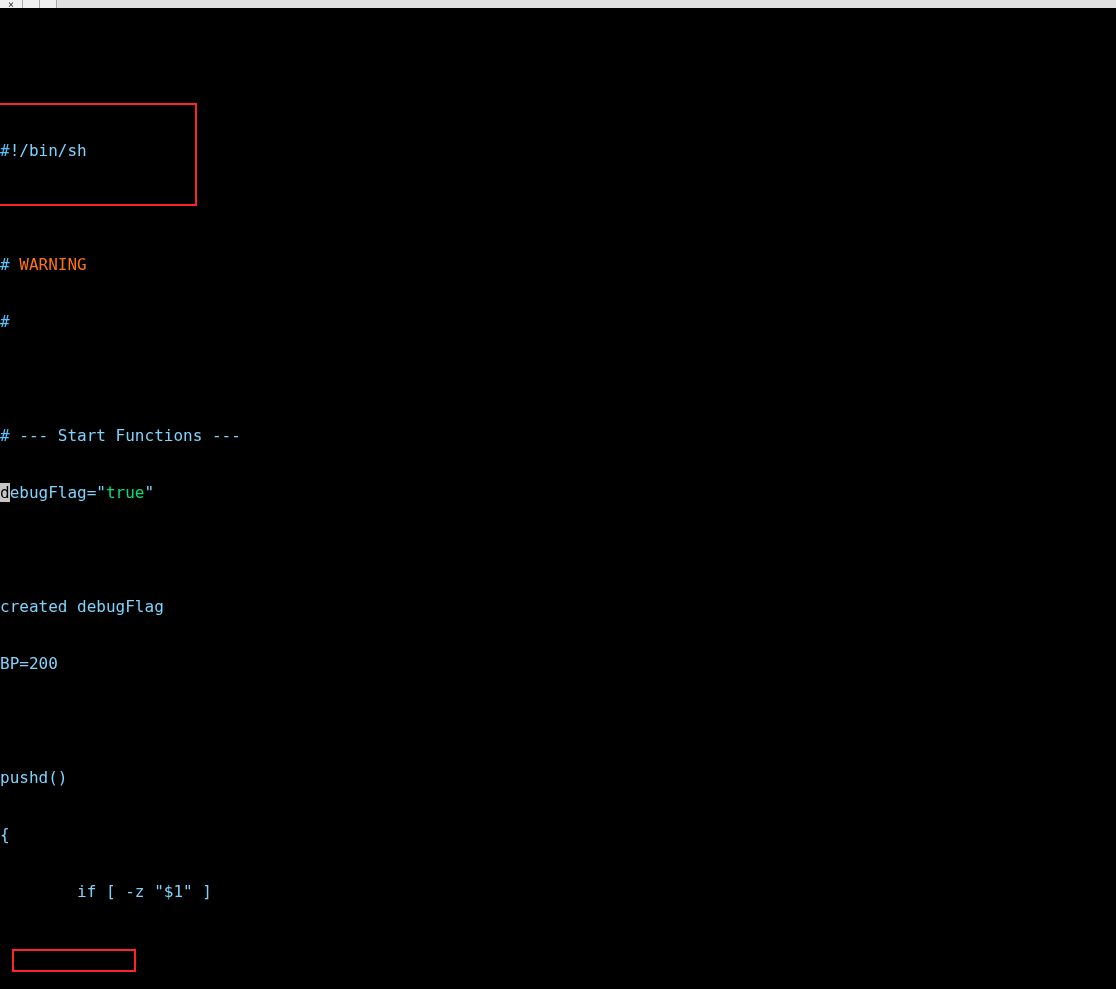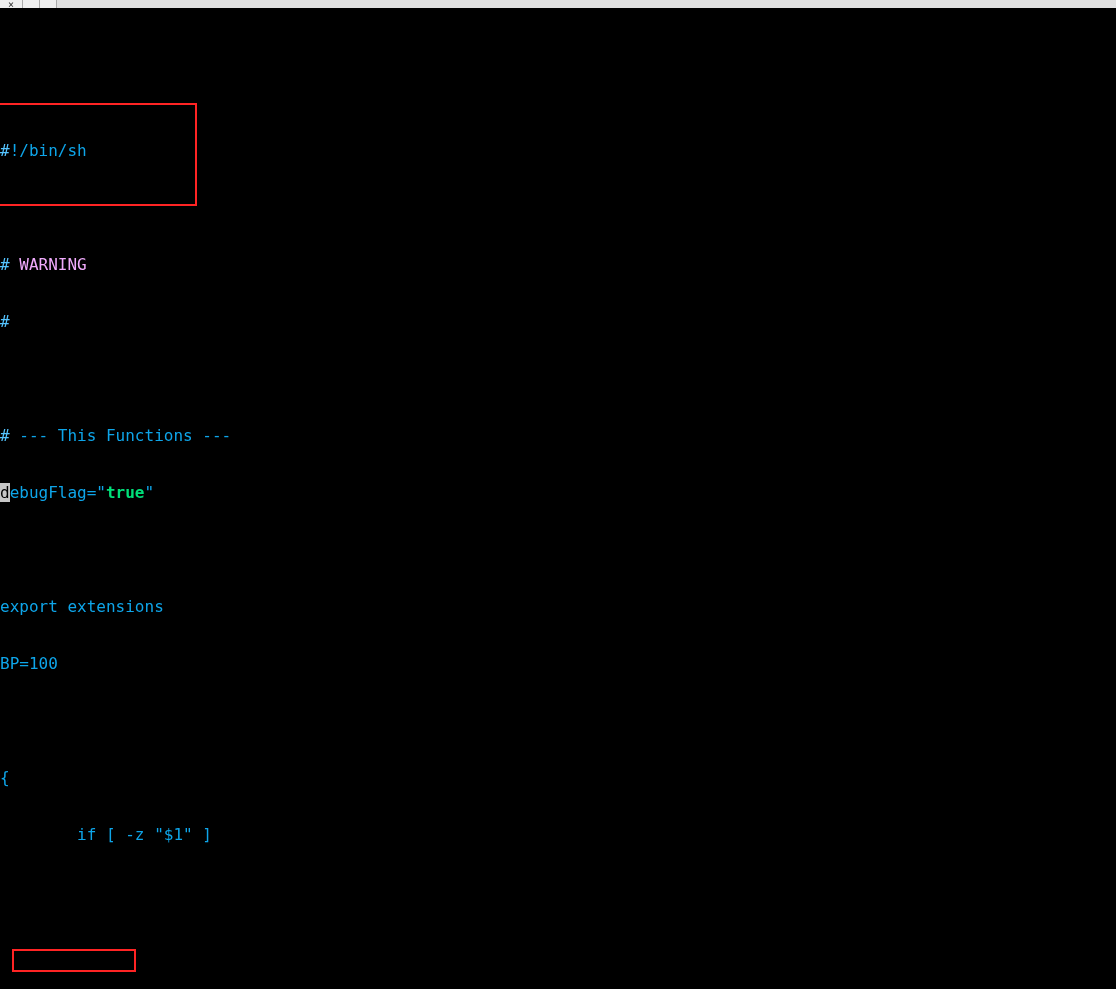--- a/index.html
+++ b/index.html
@@ -37,23 +37,23 @@
     padding: 0;
     white-space: pre;
   }
   .line {
     height: 19px;
     display: flex;
     align-items: center;
     white-space: pre;
   }
   .comment-hash  { color: #55c4ff; }  
-  .warning       { color: #f0abfc; }
-  .string-green  { color: #00e07a; font-weight: bold; }
-  .normal        { color: #0ea5e9; }
+  .warning       { color: #f97316; }
+  .string-green  { color: #00e07a; }
+  .normal        { color: #7dd3fc; }
 
   .red-box {
     position: absolute;
     border: 2px solid #ff2424;
     pointer-events: none;
   }
 
   
   .cursor-cell {
     background: #c6c6c6;
@@ -77,26 +77,27 @@
 
   
   <div class="red-box" style="left:-2px; top:95px; width:195px; height:99px;"></div>
   <div class="red-box" style="left:12px; top:941px; width:120px; height:19px;"></div>
 
   <div class="line"><span class="comment-hash">#</span><span class="normal">!/bin/sh</span></div>
   <div class="line"><span class="normal"></span></div>
   <div class="line"><span class="comment-hash">#</span><span class="warning"> WARNING</span></div>
   <div class="line"><span class="comment-hash">#</span></div>
   <div class="line"><span class="normal"></span></div>
-  <div class="line"><span class="comment-hash">#</span><span class="normal"> --- This Functions ---</span></div>
+  <div class="line"><span class="comment-hash">#</span><span class="normal"> --- Start Functions ---</span></div>
   <div class="line"><span class="cursor-cell">d</span><span class="normal">ebugFlag="</span><span class="string-green">true</span><span class="normal">"</span></div>
   <div class="line"><span class="normal"></span></div>
-  <div class="line"><span class="normal">export extensions</span></div>
-  <div class="line"><span class="normal">BP=100</span></div>
+  <div class="line"><span class="normal">created debugFlag</span></div>
+  <div class="line"><span class="normal">BP=200</span></div>
   <div class="line"><span class="normal"></span></div>
+  <div class="line"><span class="normal">pushd()</span></div>
   <div class="line"><span class="normal">{</span></div>
   <div class="line"><span class="normal">        if [ -z "$1" ]</span></div>
   
   
   
   
   
   
   
   

